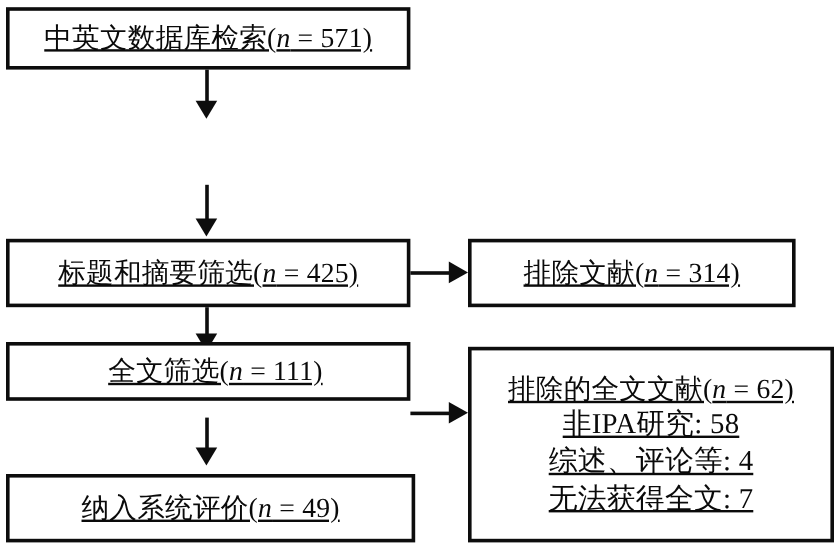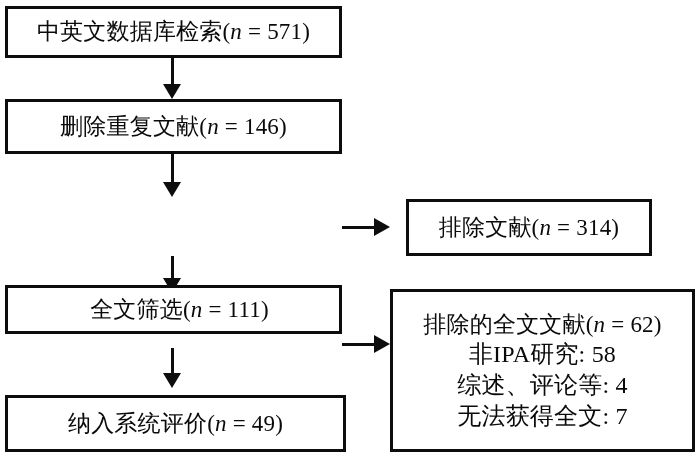--- a/index.html
+++ b/index.html
@@ -25,20 +25,21 @@
     align-items: center;
     justify-content: center;
     text-align: center;
     color: #0a0a0a;
   }
   .box .line {
     font-size: 23px;
     line-height: 1.28;
     white-space: nowrap;
     letter-spacing: 0.2px;
+    text-decoration: underline;
   }
   .box .line.sub {
     font-size: 24px;
   }
   .n-italic {
     font-style: italic;
   }
   
   .vline {
     position: absolute;
@@ -72,29 +73,29 @@
 
 <div id="canvas">
 
   <div class="box" style="left:5px; top:6px; width:337px; height:52px;">
     <div class="line">中英文数据库检索(<span class="n-italic">n</span> = 571)</div>
   </div>
 
   <div class="vline" style="left:171px; top:58px; height:29px;"></div>
   <div class="arrow-down" style="left:163px; top:84px;"></div>
 
-  <div class="box" style="left:5px; top:99px; width:337px; height:55px;">
-    <div class="line">删除重复文献(<span class="n-italic">n</span> = 146)</div>
-  </div>
 
   <div class="vline" style="left:171px; top:154px; height:30px;"></div>
   <div class="arrow-down" style="left:163px; top:182px;"></div>
 
+  <div class="box" style="left:5px; top:199px; width:337px; height:57px;">
+    <div class="line">标题和摘要筛选(<span class="n-italic">n</span> = 425)</div>
+  </div>
 
-  <div class="box" style="left:406px; top:199px; width:246px; height:57px;">
+  <div class="box" style="left:390px; top:199px; width:273px; height:57px;">
     <div class="line">排除文献(<span class="n-italic">n</span> = 314)</div>
   </div>
 
   <div class="hline" style="left:342px; top:226px; width:36px;"></div>
   <div class="arrow-right" style="left:374px; top:218px;"></div>
 
   <div class="vline" style="left:171px; top:256px; height:25px;"></div>
   <div class="arrow-down" style="left:163px; top:278px;"></div>
 
   <div class="box" style="left:5px; top:285px; width:337px; height:49px;padding-left:12px;">

